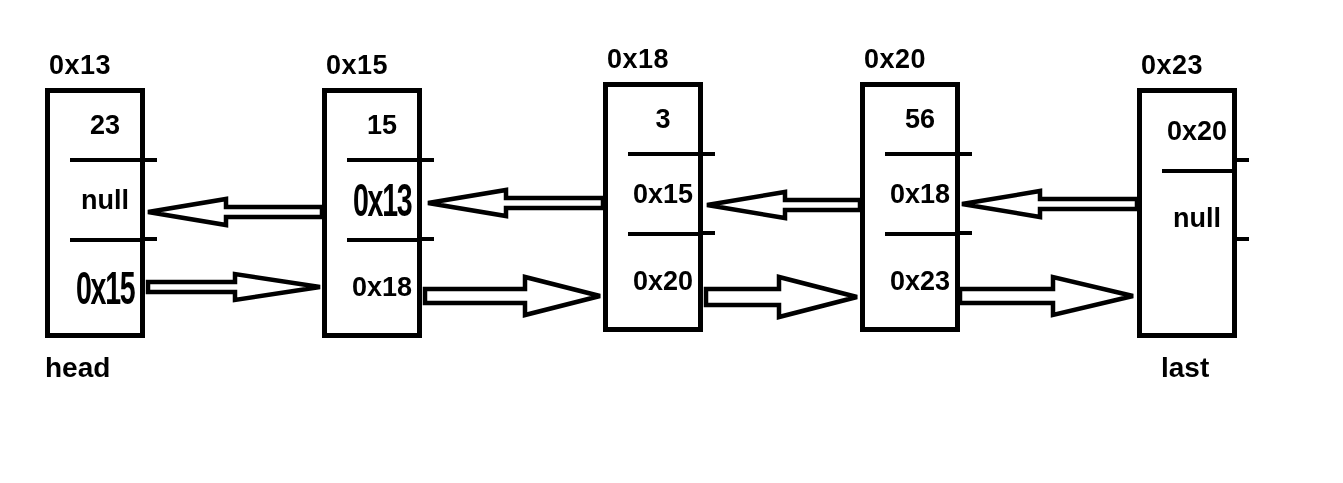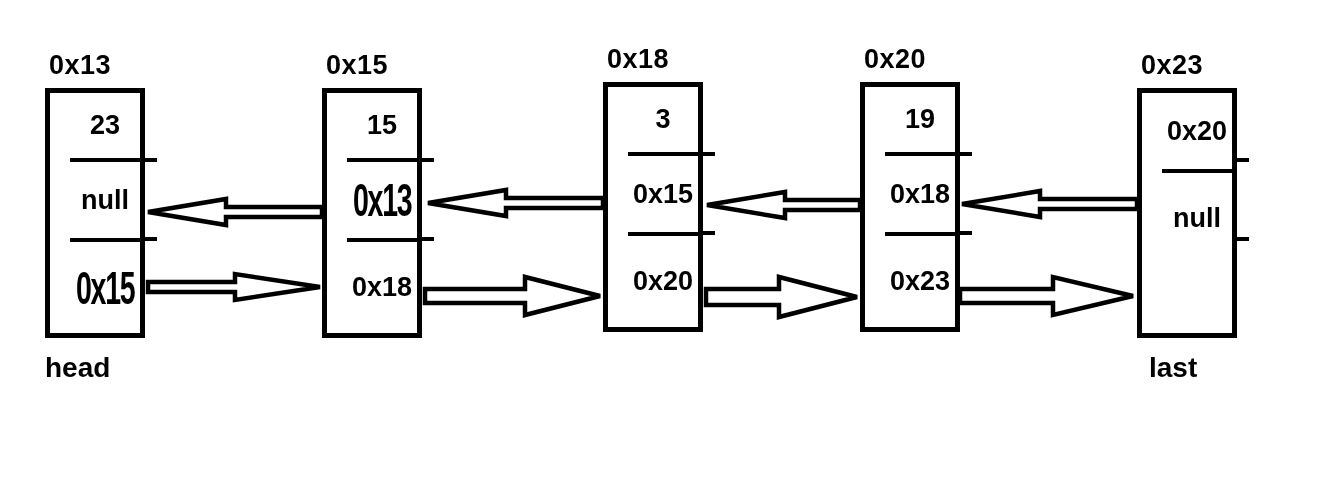--- a/index.html
+++ b/index.html
@@ -98,33 +98,33 @@
     <div class="box">
       <div class="cell value">3</div>
       <div class="cell prev">0x15</div>
       <div class="cell next">0x20</div>
     </div>
   </div>
 
   <div class="node" style="left:860px; top:82px;">
     <div class="addr">0x20</div>
     <div class="box">
-      <div class="cell value">19</div>
+      <div class="cell value">56</div>
       <div class="cell prev">0x18</div>
       <div class="cell next">0x23</div>
     </div>
   </div>
 
   <div class="node" style="left:1137px; top:88px;">
     <div class="addr">0x23</div>
     <div class="box">
       <div class="cell prev">0x20</div>
       <div class="cell next">null</div>
     </div>
-    <div class="caption" style="left:12px;">last</div>
+    <div class="caption" style="left:24px;">last</div>
   </div>
 
   <svg class="overlay" width="1343" height="483" viewBox="0 0 1343 483">
 
     <line class="stub" x1="143" y1="160" x2="157" y2="160"></line>
     <line class="stub" x1="143" y1="239" x2="157" y2="239"></line>
     <line class="stub" x1="420" y1="160" x2="434" y2="160"></line>
     <line class="stub" x1="420" y1="239" x2="434" y2="239"></line>
     <line class="stub" x1="701" y1="154" x2="715" y2="154"></line>
     <line class="stub" x1="701" y1="233" x2="715" y2="233"></line>

